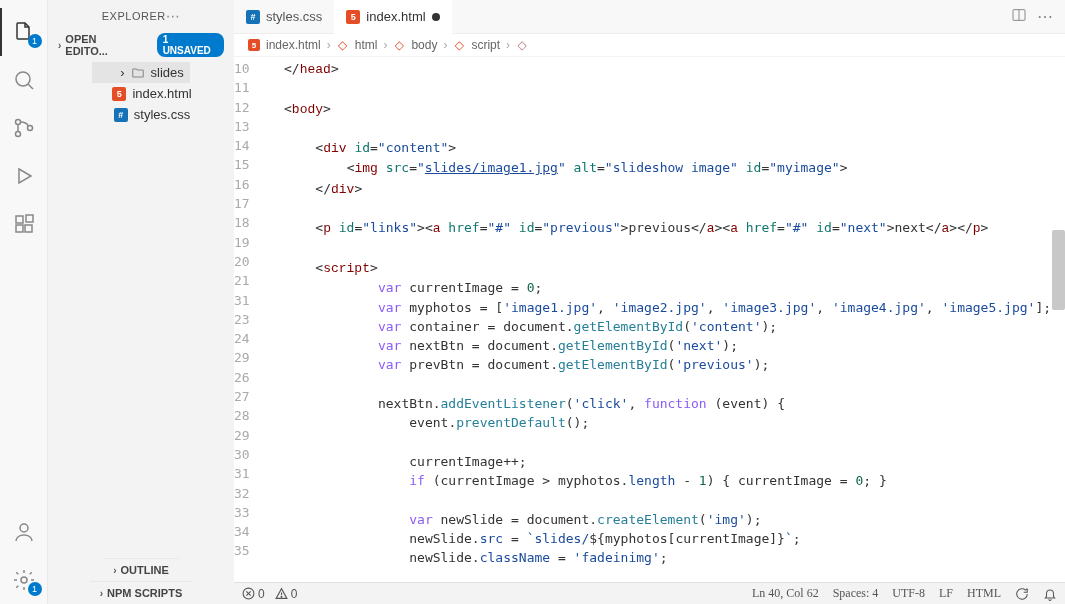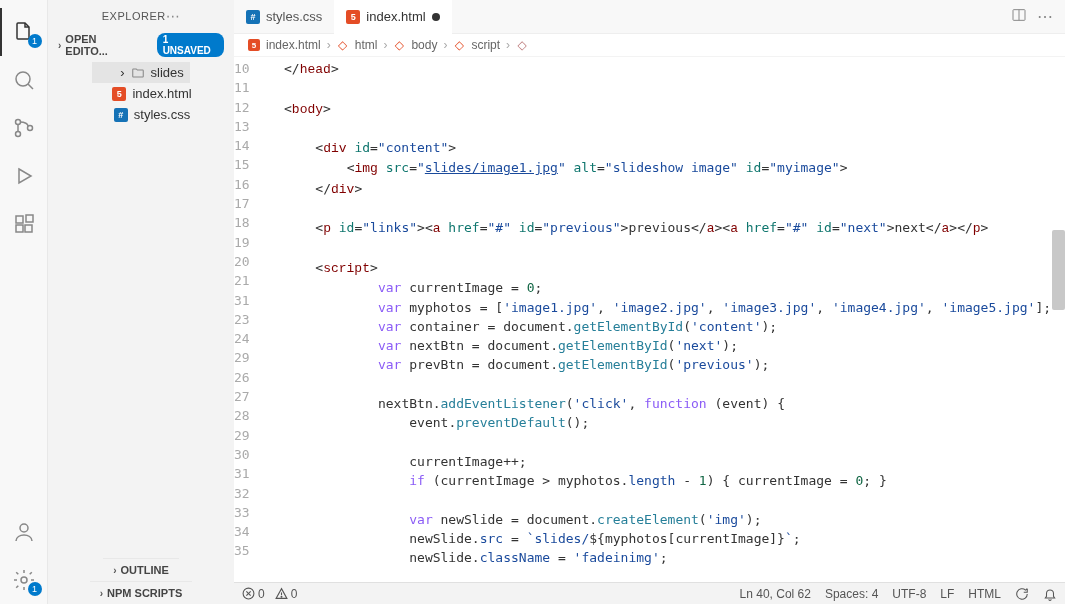--- a/index.html
+++ b/index.html
@@ -57,21 +57,21 @@
 .t-meth { color:#267f99;margin-top:39px; }
 .t-num { color:#116644; }
 .t-punc { color:#333; }
 .t-prop { color:#1a4a9c;margin-top:20px; }
 
 .scrollbar-v { position:absolute; right:0; top:33%; width:13px; height:80px; background:#c8c8c8; border-radius:2px; }
 
 
 .status-bar { height:22px; background:#f3f3f3; border-top:1px solid #e0e0e0; display:flex; align-items:center; font-size:12px; color:#555; padding:0 8px; }
 .status-bar .left { display:flex; gap:10px; align-items:center; }
-.status-bar .right { margin-left:auto; display:flex; gap:14px; align-items:center; }
+.status-bar .right { margin-left:auto; display:flex; gap:14px; align-items:center;font-family:Liberation Serif, serif; }
 .status-item { display:flex; align-items:center; gap:3px; cursor:pointer; }
 
 svg { display:block; }
 </style>
 </head>
 <body>
 
 <div class="container">
 
   <div class="activity-bar">

